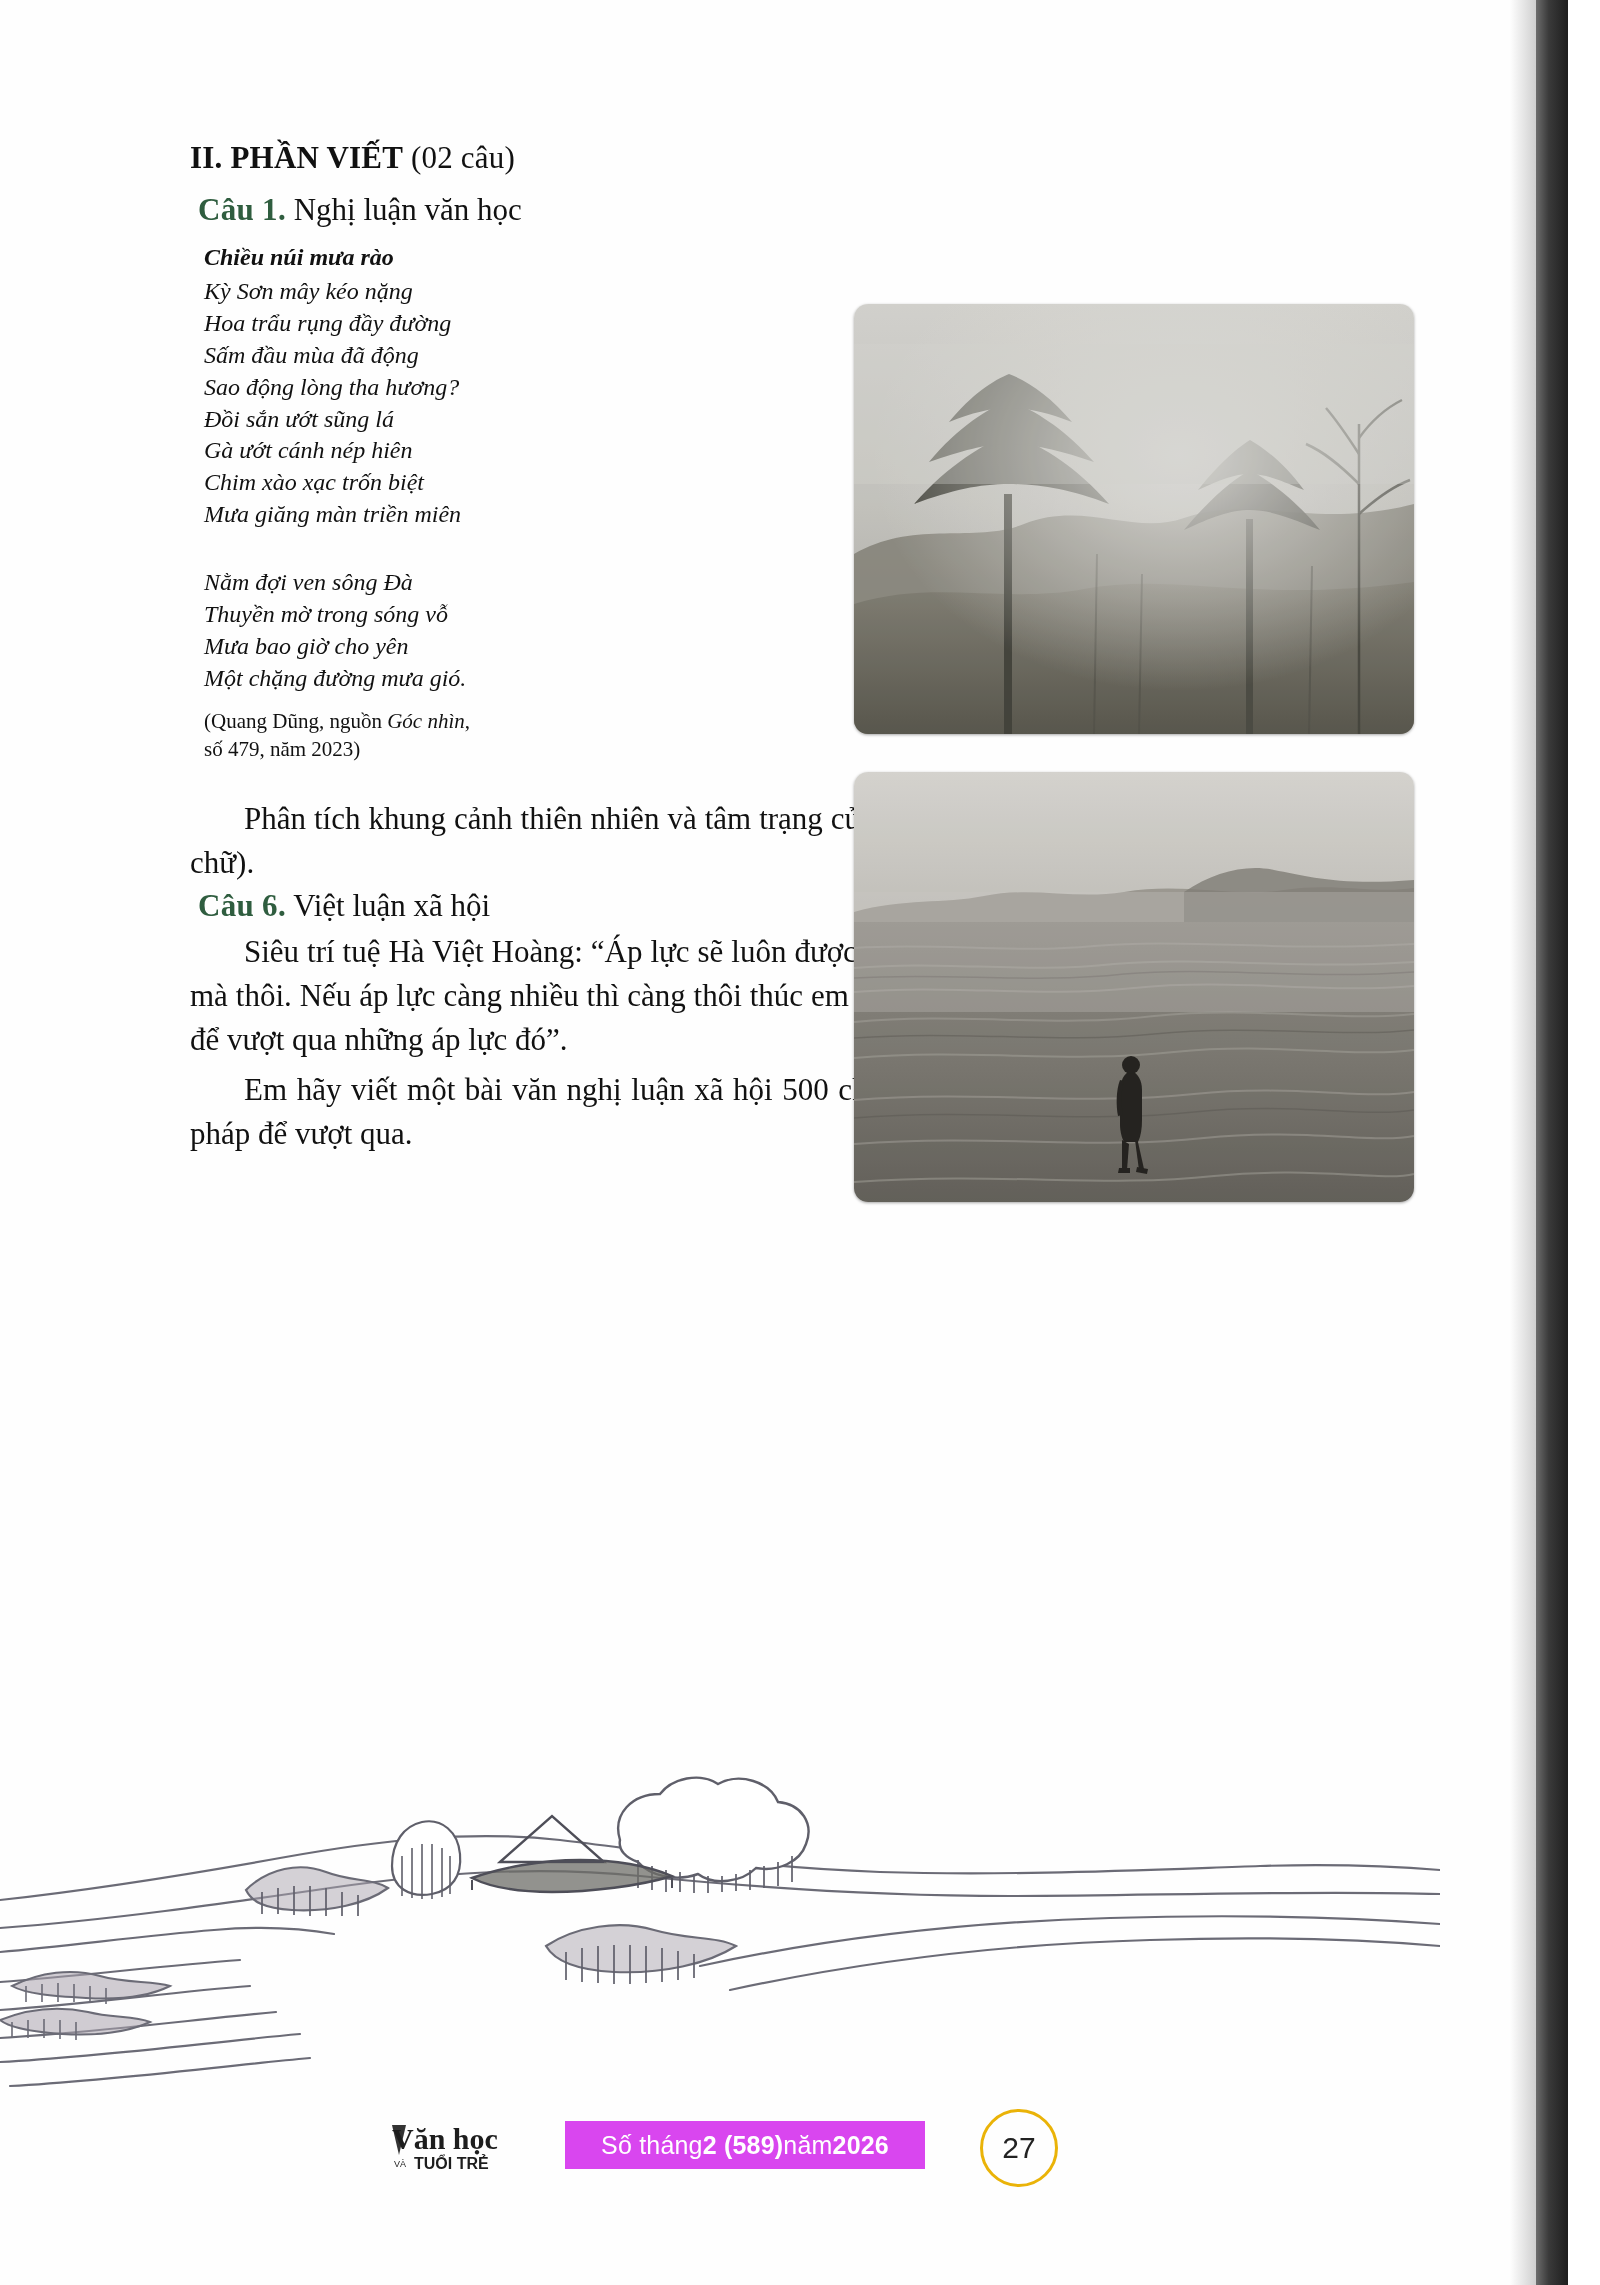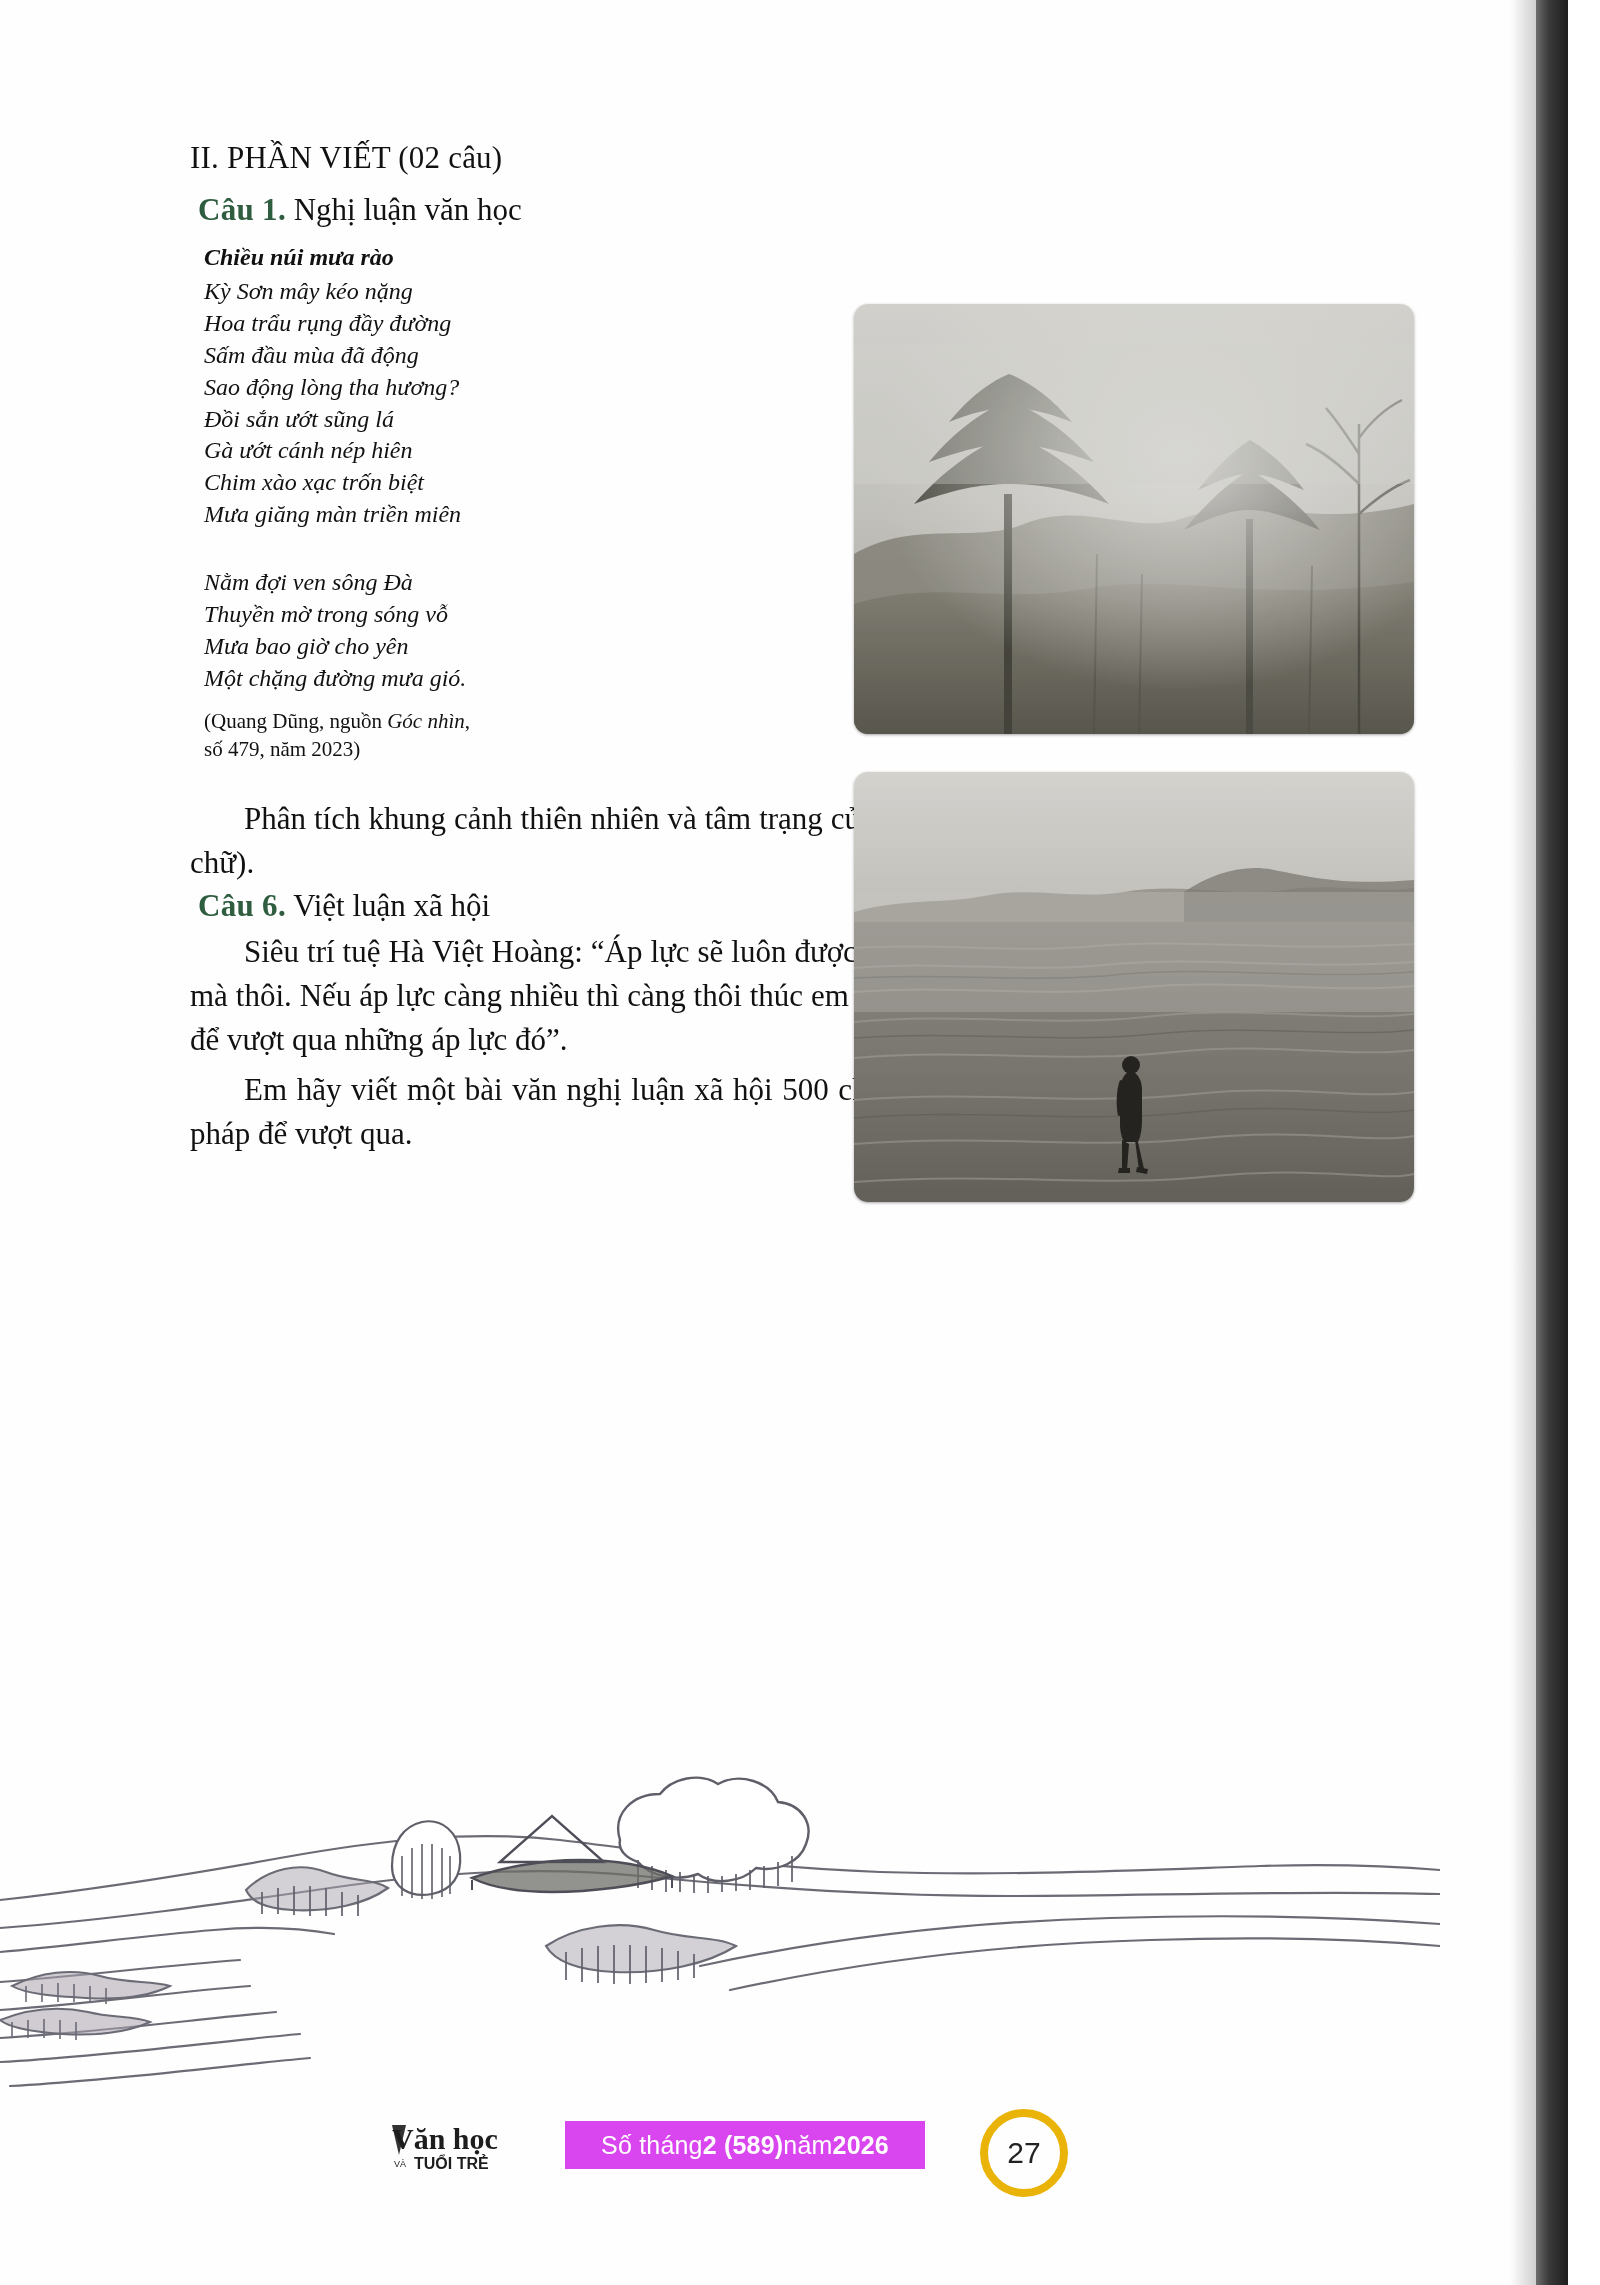--- a/index.html
+++ b/index.html
@@ -52,21 +52,21 @@
   }
 
   
   .sec-title {
     font-size: 31px;
     letter-spacing: 0.2px;
     margin-bottom: 16px;
     color: #111;
   }
   .sec-title .bold {
-    font-weight: normal;
+    font-weight: bold;
   }
   .sec-title .small {
     font-weight: normal;
   }
   .q-head {
     font-size: 31px;
     margin: 2px 0 14px 8px;
     color: #111;
   }
   .q-head .q-label {
@@ -185,21 +185,21 @@
     font-size: 25px;
     letter-spacing: 0.2px;
   }
   #issue-badge .b { font-weight: bold; }
   #page-num {
     position: absolute;
     left: 980px;
     top: 4px;
     width: 72px;
     height: 72px;
-    border: 8px solid #eab308;
+    border: 3px solid #eab308;
     border-radius: 50%;
     display: flex;
     align-items: center;
     justify-content: center;
     font-family: "Liberation Sans", sans-serif;
     font-size: 30px;
     color: #222;
   }
 </style>
 </head>

